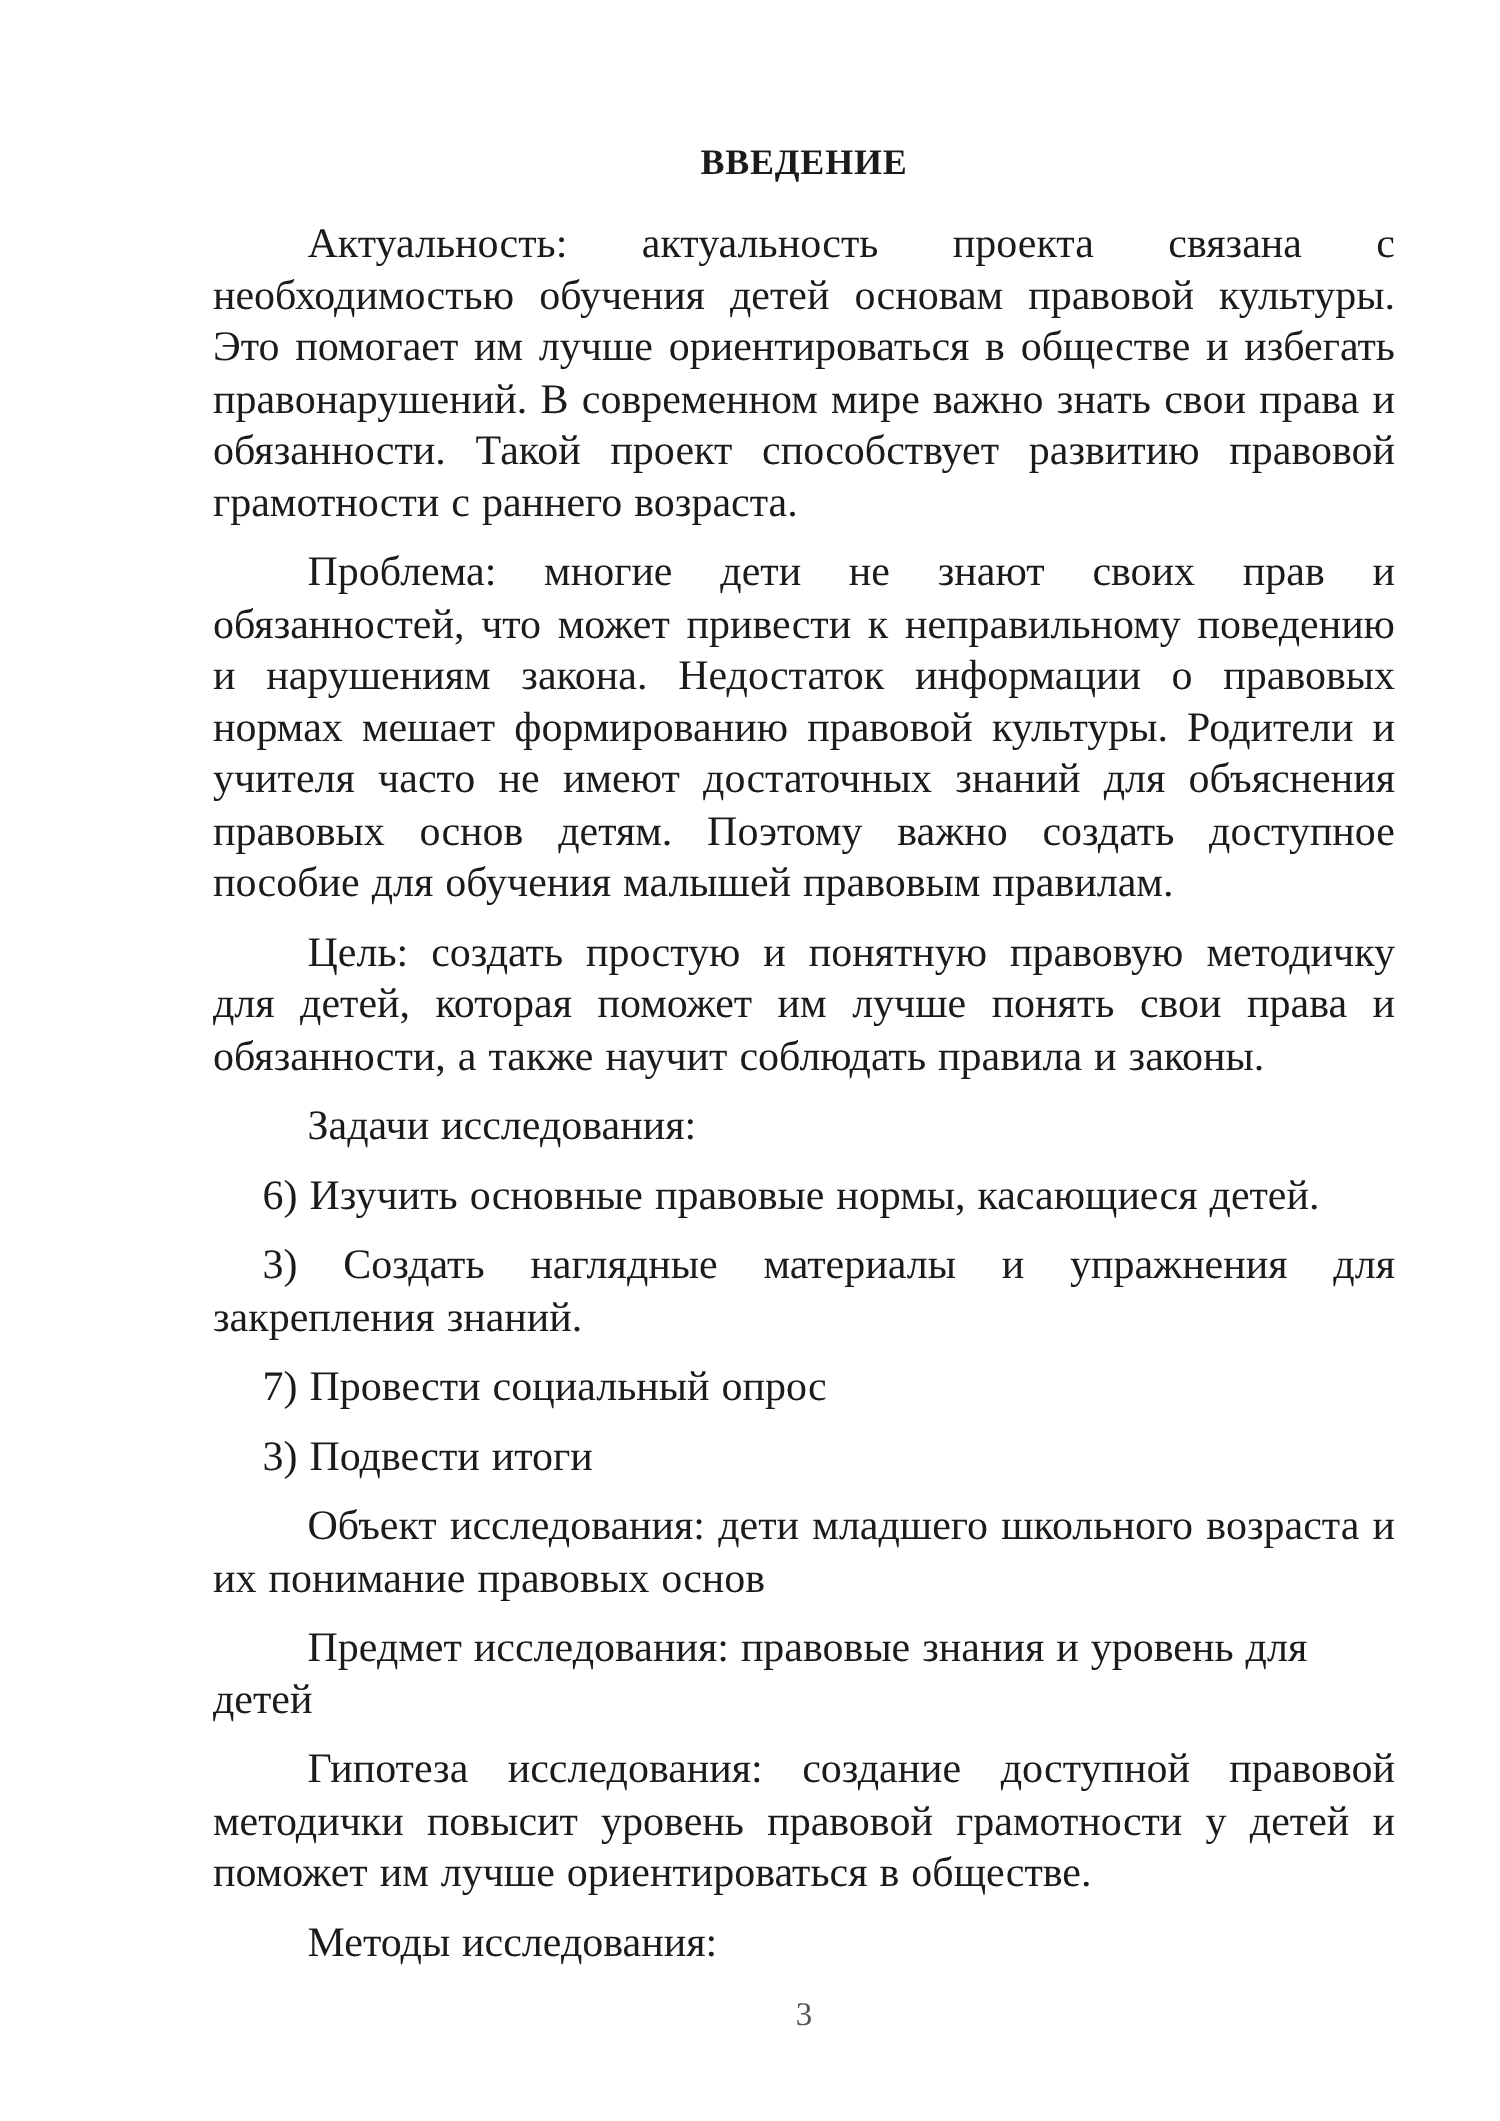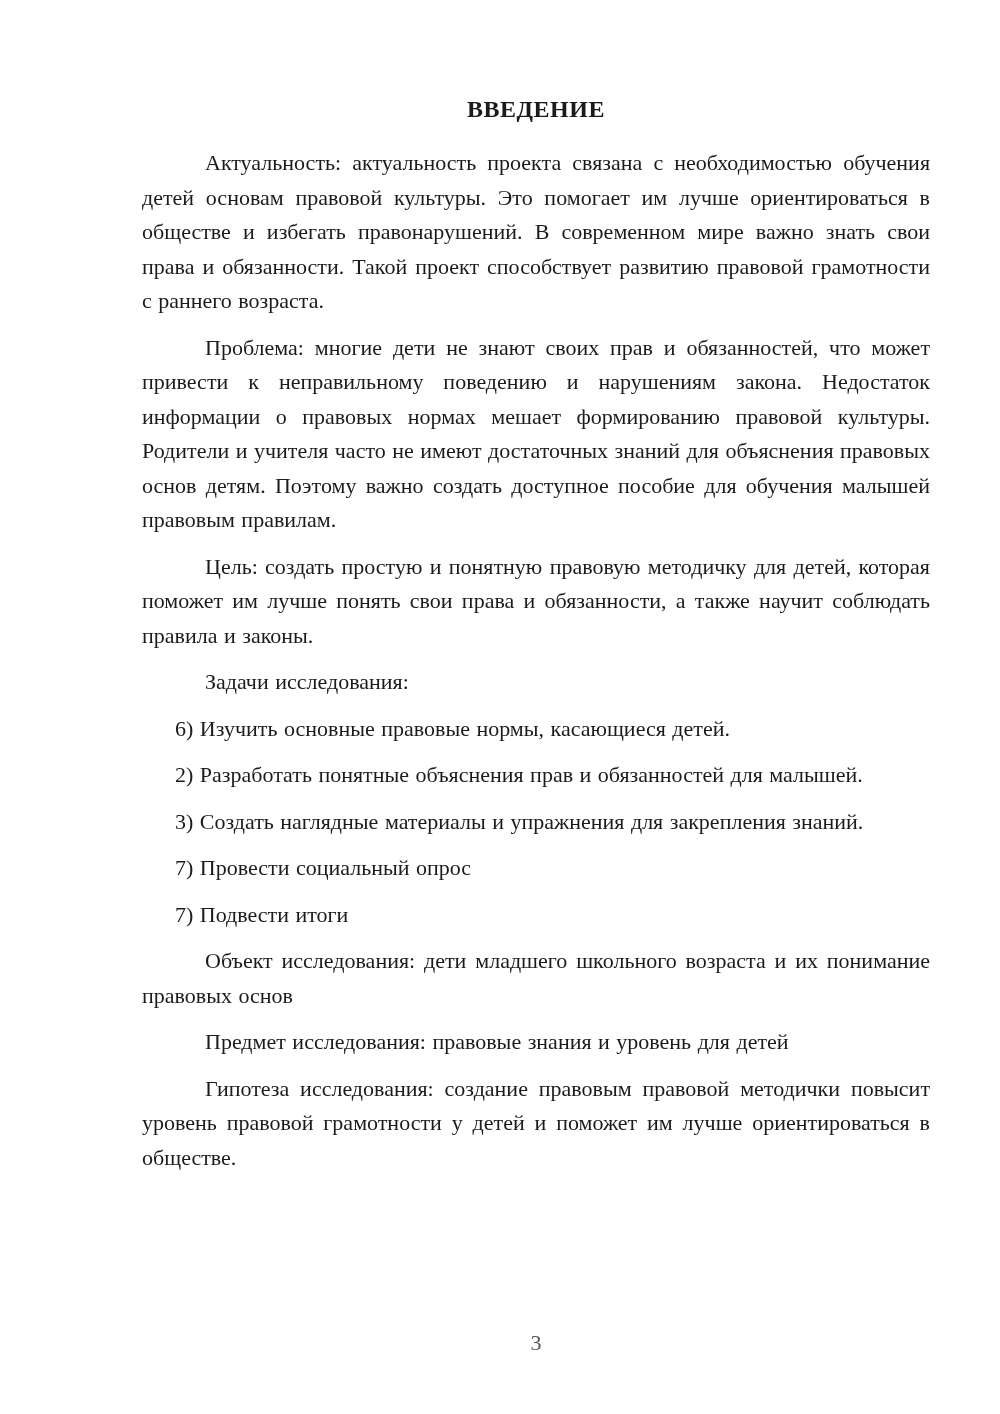--- a/index.html
+++ b/index.html
@@ -21,21 +21,21 @@
   }
   .doc-title {
     font-size: 24px;
     font-weight: bold;
     text-align: center;
     line-height: 35px;
     margin: 0 0 19px 0;
     letter-spacing: 0.5px;
   }
   .para, .list-item {
-    font-size: 22px;
+    font-size: 28px;
     line-height: 34.5px;
     text-align: justify;
     margin: 0 0 12px 0;
     word-spacing: 1px;
   }
   .para {
     text-indent: 63px;
   }
   .list-item {
     text-indent: 33px;
@@ -65,30 +65,30 @@
   <p class="para">Актуальность: актуальность проекта связана с необходимостью обучения детей основам правовой культуры. Это помогает им лучше ориентироваться в обществе и избегать правонарушений. В современном мире важно знать свои права и обязанности. Такой проект способствует развитию правовой грамотности с раннего возраста.</p>
 
   <p class="para">Проблема: многие дети не знают своих прав и обязанностей, что может привести к неправильному поведению и нарушениям закона. Недостаток информации о правовых нормах мешает формированию правовой культуры. Родители и учителя часто не имеют достаточных знаний для объяснения правовых основ детям. Поэтому важно создать доступное пособие для обучения малышей правовым правилам.</p>
 
   <p class="para">Цель: создать простую и понятную правовую методичку для детей, которая поможет им лучше понять свои права и обязанности, а также научит соблюдать правила и законы.</p>
 
   <p class="para single-line">Задачи исследования:</p>
 
   <p class="list-item single-line">6) Изучить основные правовые нормы, касающиеся детей.</p>
 
-  <p class="list-item">2) Разработать понятные объяснения прав и обязанностей для малышей.</p>
 
   <p class="list-item">3) Создать наглядные материалы и упражнения для закрепления знаний.</p>
 
   <p class="list-item single-line">7) Провести социальный опрос</p>
 
-  <p class="list-item single-line">7) Подвести итоги</p>
+  <p class="list-item single-line">3) Подвести итоги</p>
 
   <p class="para">Объект исследования: дети младшего школьного возраста и их понимание правовых основ</p>
 
   <p class="para single-line">Предмет исследования: правовые знания и уровень для детей</p>
 
-  <p class="para">Гипотеза исследования: создание правовым правовой методички повысит уровень правовой грамотности у детей и поможет им лучше ориентироваться в обществе.</p>
+  <p class="para">Гипотеза исследования: создание доступной правовой методички повысит уровень правовой грамотности у детей и поможет им лучше ориентироваться в обществе.</p>
 
+  <p class="para single-line">Методы исследования:</p>
 
   <div class="page-footer">3</div>
 
 </div>
 
 </body></html>

